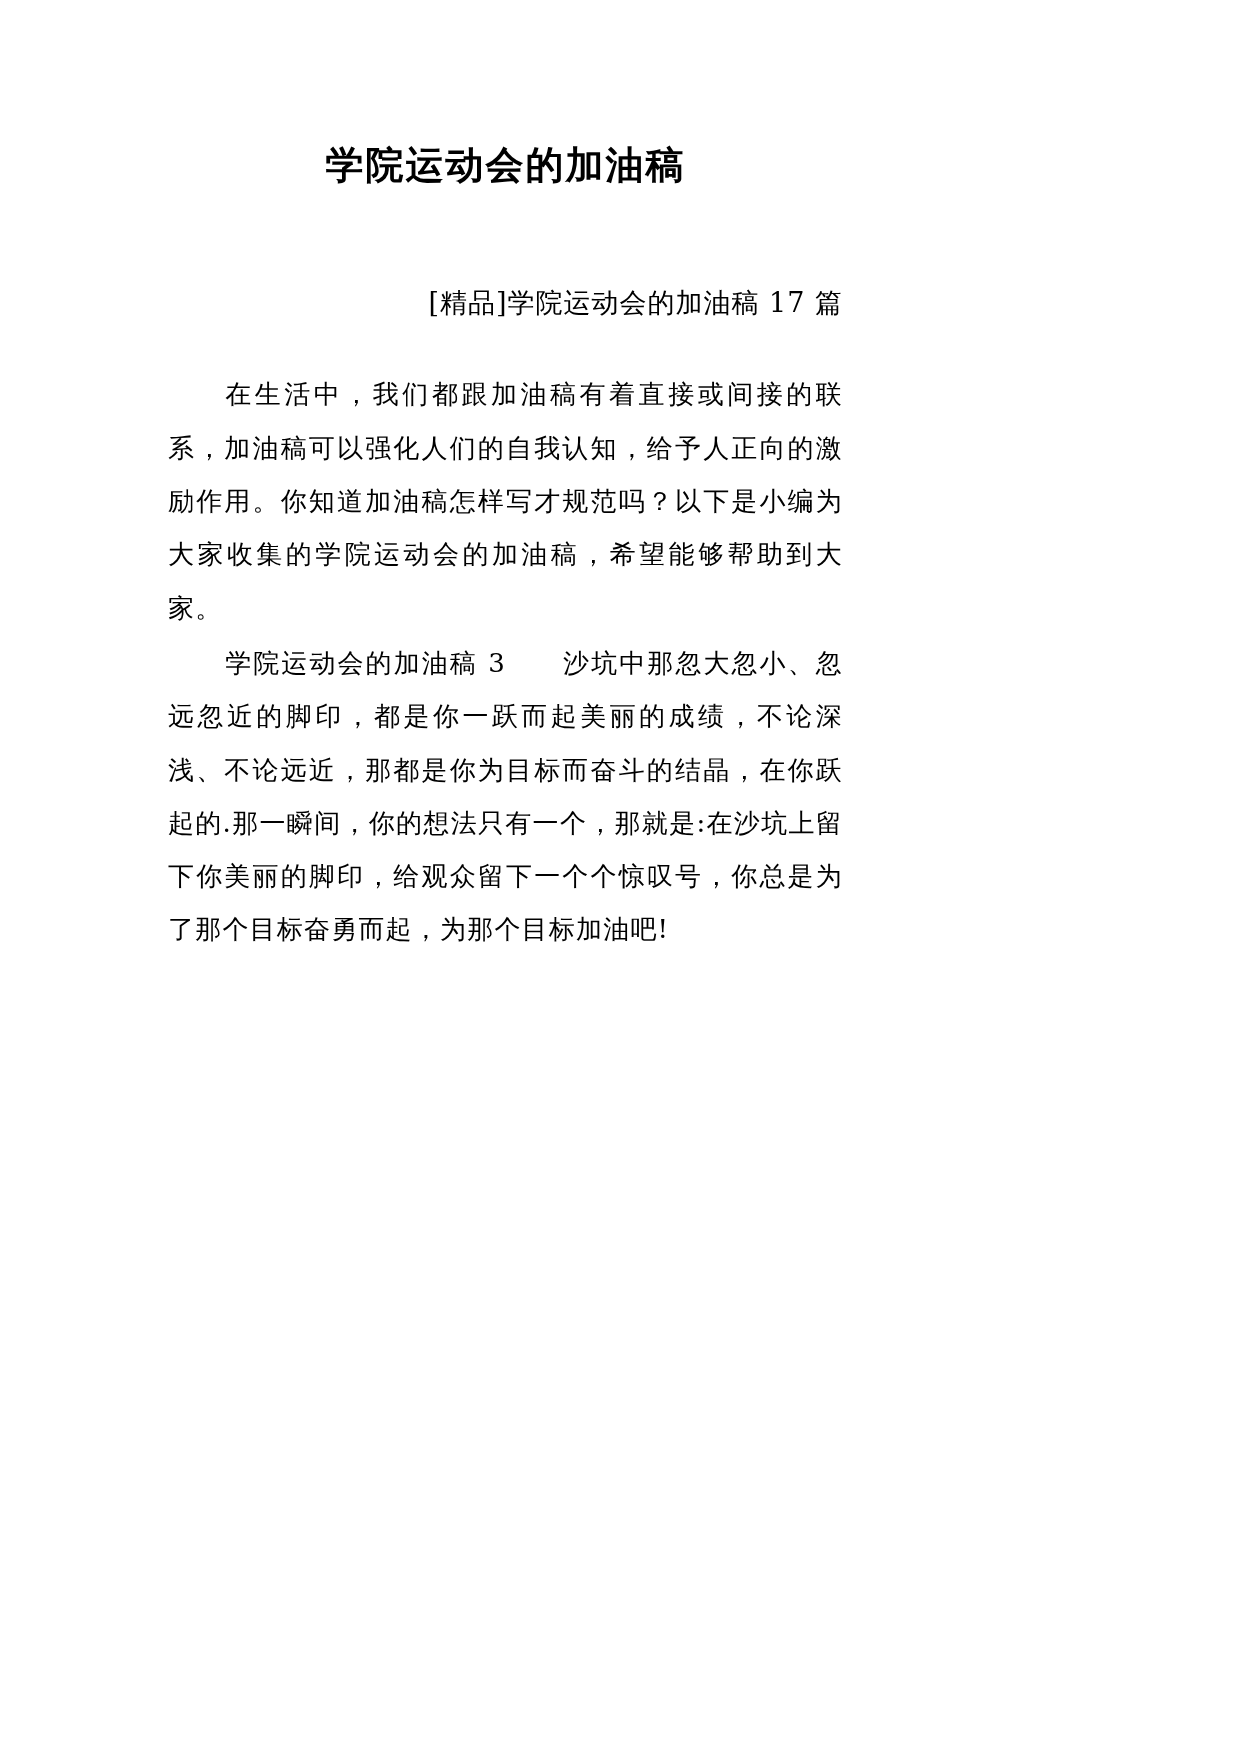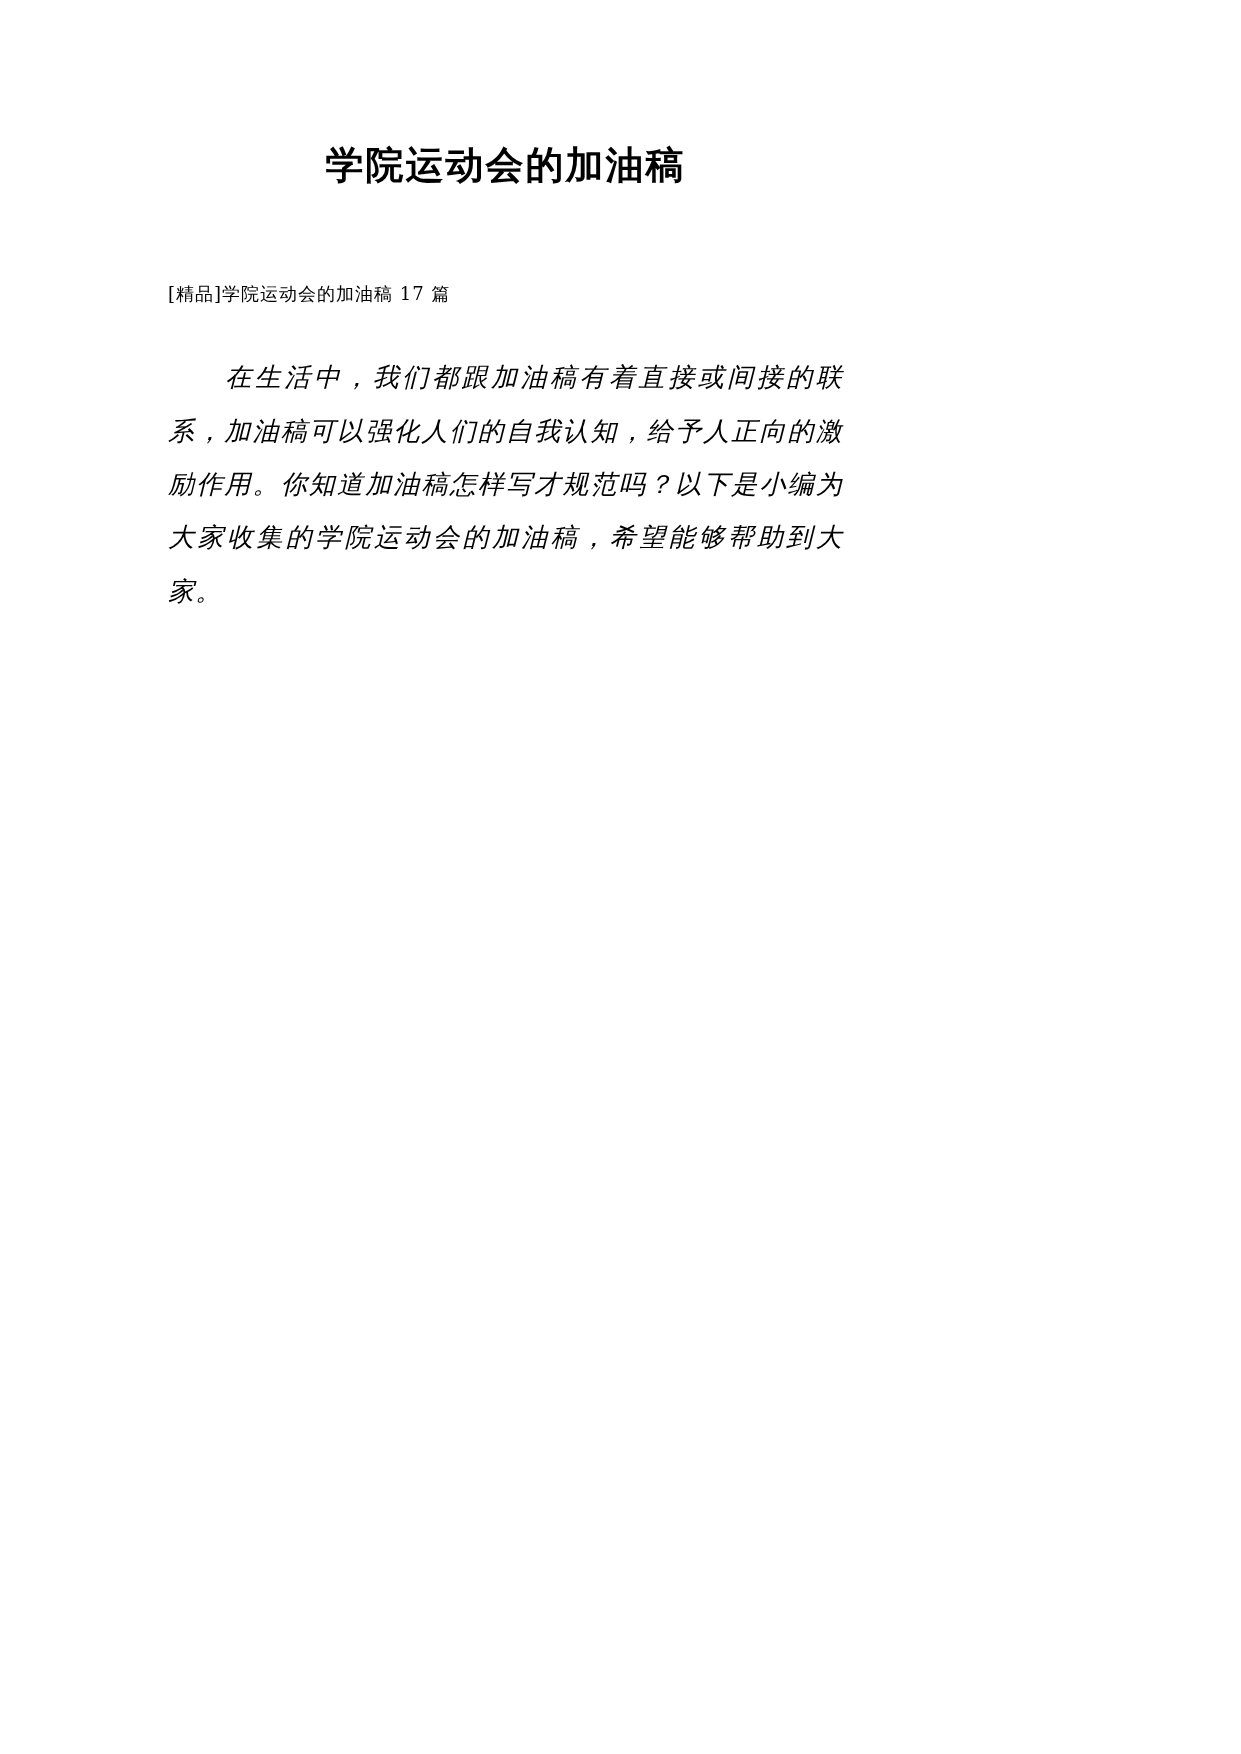--- a/index.html
+++ b/index.html
@@ -25,46 +25,47 @@
     text-align: center;
     font-size: 38px;
     font-weight: bold;
     letter-spacing: 2px;
     margin: 18px 0 0 0;
     line-height: 1.4;
     font-family: "DejaVu Serif", "Liberation Serif", serif;
   }
   .subtitle {
     margin-top: 86px;
-    font-size: 18px;
+    font-size: 27px;
     line-height: 1.9;
     letter-spacing: 1px;
+    text-align: right;
   }
   .body-block {
     margin-top: 40px;
   }
   .para {
     font-size: 26px;
     line-height: 2.05;
     letter-spacing: 1.2px;
     text-align: justify;
     text-justify: inter-ideograph;
     margin: 0 0 2px 0;
-    font-style: italic;
   }
   .para.indent {
     text-indent: 2.2em;
   }
 </style>
 </head>
 <body>
 
 <div class="page">
 
   <h1 class="doc-title">学院运动会的加油稿</h1>
 
   <div class="subtitle">[精品]学院运动会的加油稿 17 篇</div>
 
   <div class="body-block">
     <p class="para indent">在生活中，我们都跟加油稿有着直接或间接的联系，加油稿可以强化人们的自我认知，给予人正向的激励作用。你知道加油稿怎样写才规范吗？以下是小编为大家收集的学院运动会的加油稿，希望能够帮助到大家。</p>
+    <p class="para indent">学院运动会的加油稿 3　　沙坑中那忽大忽小、忽远忽近的脚印，都是你一跃而起美丽的成绩，不论深浅、不论远近，那都是你为目标而奋斗的结晶，在你跃起的.那一瞬间，你的想法只有一个，那就是:在沙坑上留下你美丽的脚印，给观众留下一个个惊叹号，你总是为了那个目标奋勇而起，为那个目标加油吧!</p>
   </div>
 
 </div>
 
 </body></html>

